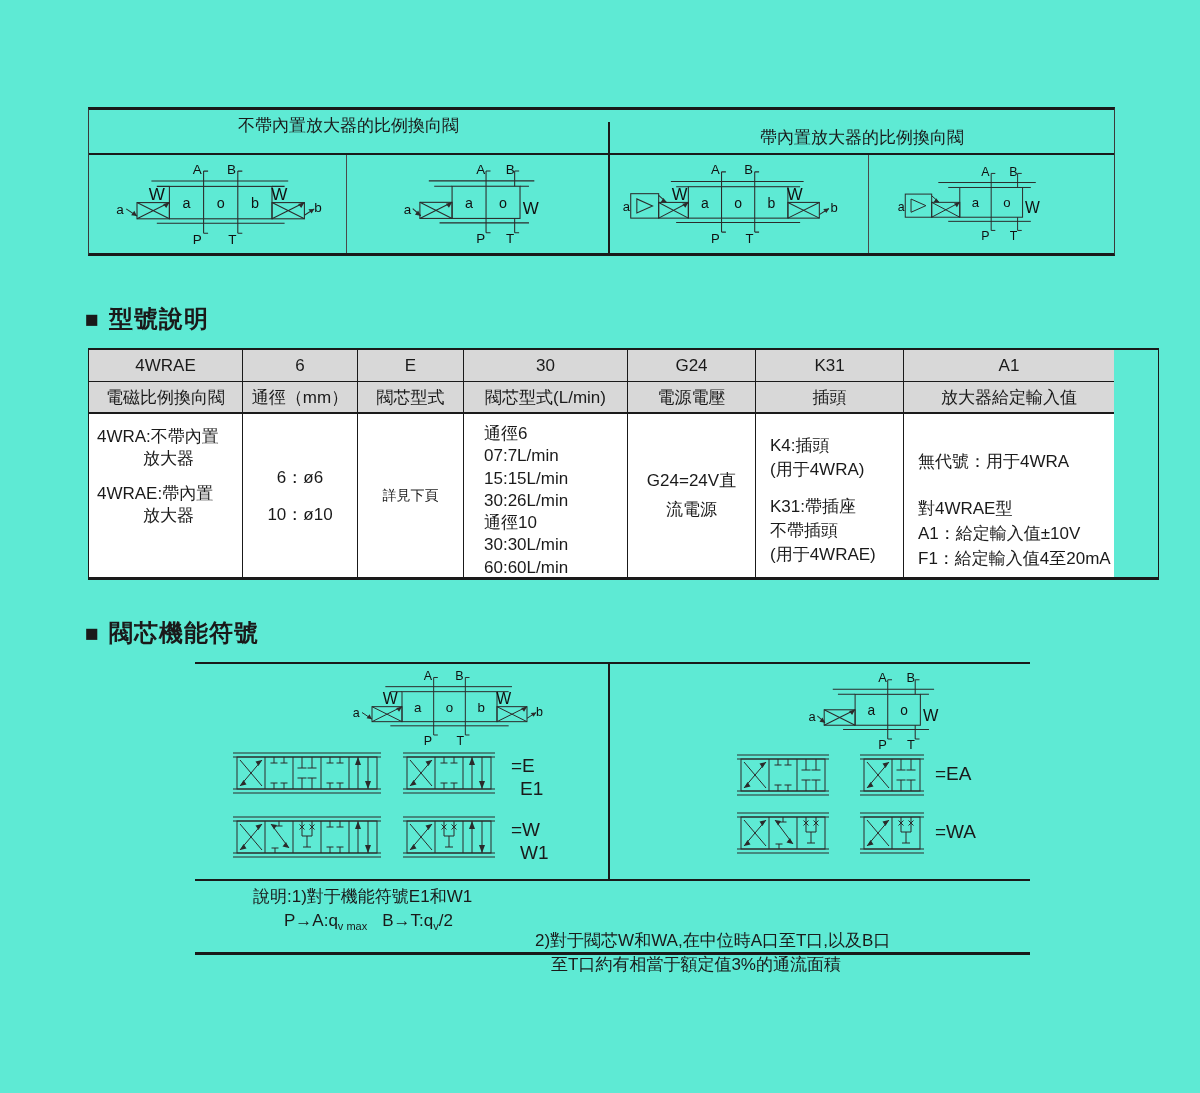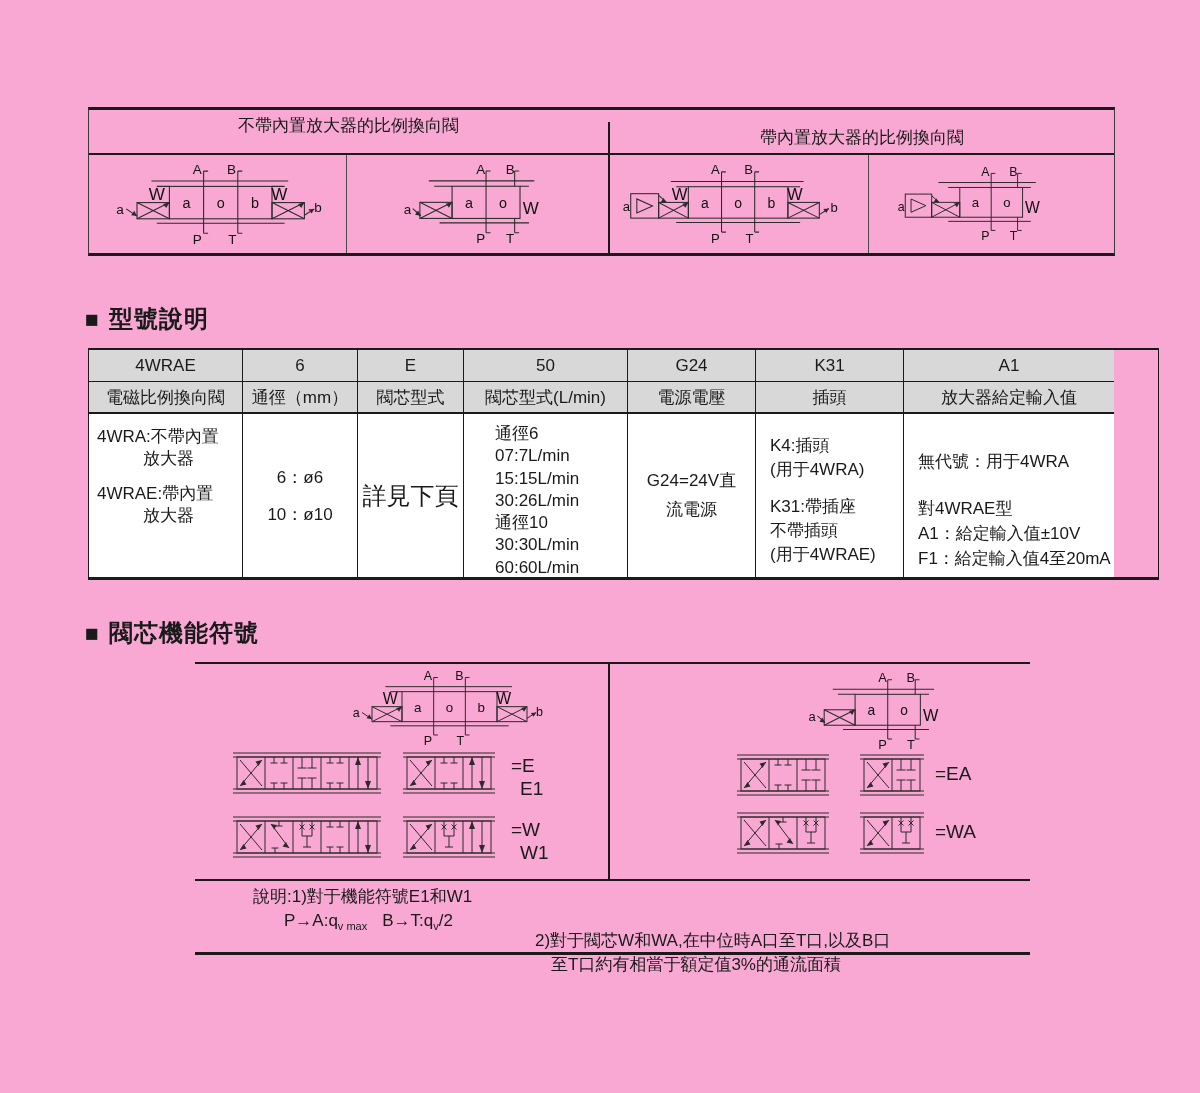--- a/index.html
+++ b/index.html
@@ -1,17 +1,17 @@
 <!DOCTYPE html>
 <html><head>
 <meta charset="utf-8">
 <style>
   html,body{margin:0;padding:0;background:#fff;}
   body{font-family:"Liberation Sans","DejaVu Sans",sans-serif;color:#1a1a1a;}
-  #page{position:relative;width:1200px;height:1093px;background:#f9a8d4;overflow:hidden;}
+  #page{position:relative;width:1200px;height:1093px;background:#5eead4;overflow:hidden;}
   .abs{position:absolute;}
 
   
   .toptable{left:88px;top:107px;width:1027px;border-top:3px solid #1a1a1a;border-bottom:3px solid #1a1a1a;border-left:1px solid #3a3a3a;border-right:1px solid #3a3a3a;box-sizing:border-box;}
   .tt-hrow{display:grid;grid-template-columns:519px 506px;border-bottom:2px solid #1a1a1a;}
   .tt-h{height:31px;display:flex;align-items:center;justify-content:center;font-size:17px;box-sizing:border-box;}
   .tt-h.r{border-left:2px solid #1a1a1a;margin-top:12px;}
   .tt-brow{display:grid;grid-template-columns:257px 262px 260px 246px;height:98px;}
   .tt-c{display:flex;align-items:center;justify-content:center;box-sizing:border-box;}
   .tt-c.b1{border-left:1px solid #4a4a4a;}
@@ -26,22 +26,22 @@
   .mt-row{display:grid;grid-template-columns:153px 115px 106px 164px 128px 148px 211px;}
   .mt-row .cell{box-sizing:border-box;}
   .mt-row .cell + .cell{border-left:1px solid #1a1a1a;}
   .mt-hdr .cell{height:32px;background:#d8d8d8;display:flex;align-items:center;justify-content:center;border-bottom:1px solid #1a1a1a;}
   .mt-hdr2 .cell{height:32px;background:#d8d8d8;display:flex;align-items:center;justify-content:center;border-bottom:2px solid #1a1a1a;}
   .mt-body .cell{height:163px;background:#fff;}
   .c-valvetype{padding:12px 4px 9px 8px;line-height:22px;}
   .c-valvetype .ind{text-indent:46px;}
   .c-valvetype .sp{height:13px;}
   .c-size{display:flex;flex-direction:column;align-items:center;justify-content:center;gap:14px;}
-  .c-spool{display:flex;align-items:center;justify-content:center;font-size:24px;}
-  .c-flow{padding:9px 0 0 31px;line-height:22.3px;}
+  .c-spool{display:flex;align-items:center;justify-content:center;font-size:14px;}
+  .c-flow{padding:9px 0 0 20px;line-height:22.3px;}
   .c-volt{display:flex;flex-direction:column;align-items:center;justify-content:center;gap:9px;line-height:20px;}
   .c-plug{padding:20px 0 0 14px;line-height:24px;}
   .c-plug .sp{height:13px;}
   .c-amp{padding:35px 0 0 14px;line-height:25px;}
   .c-amp .sp{height:22px;}
 
   
   .panel{left:195px;top:662px;width:835px;height:293px;border-top:2px solid #1a1a1a;border-bottom:3px solid #1a1a1a;box-sizing:border-box;}
   .pv-div{position:absolute;left:413px;top:0;width:2px;height:215px;background:#1a1a1a;}
   .ph-div{position:absolute;left:0;top:215px;width:835px;height:2px;background:#1a1a1a;}
@@ -185,21 +185,21 @@
   <div class="abs sect" style="left:85px;top:303px;">
     <span class="mk">■</span>
     <span>型號說明</span>
   </div>
 
   <div class="abs modeltable">
     <div class="mt-row mt-hdr">
       <div class="cell">4WRAE</div>
       <div class="cell">6</div>
       <div class="cell">E</div>
-      <div class="cell">50</div>
+      <div class="cell">30</div>
       <div class="cell">G24</div>
       <div class="cell">K31</div>
       <div class="cell">A1</div>
     </div>
     <div class="mt-row mt-hdr2">
       <div class="cell">電磁比例換向閥</div>
       <div class="cell">通徑（mm）</div>
       <div class="cell">閥芯型式</div>
       <div class="cell">閥芯型式(L/min)</div>
       <div class="cell">電源電壓</div>

